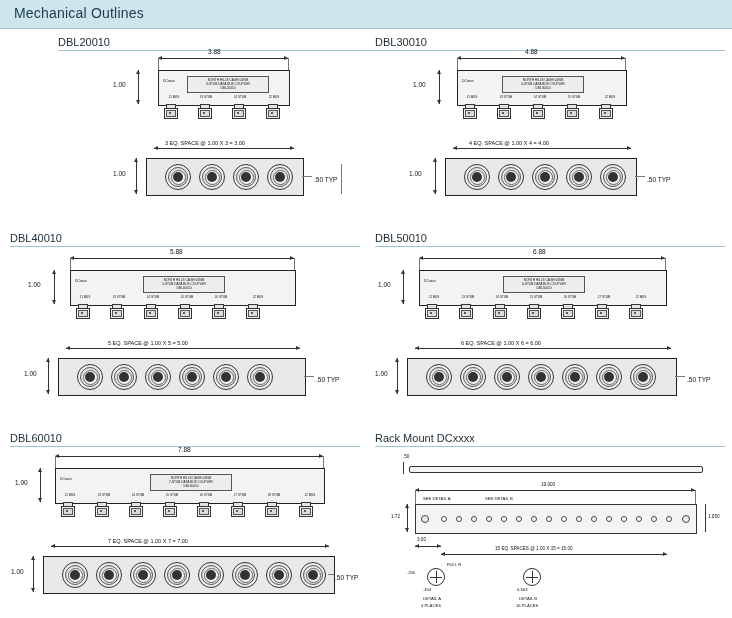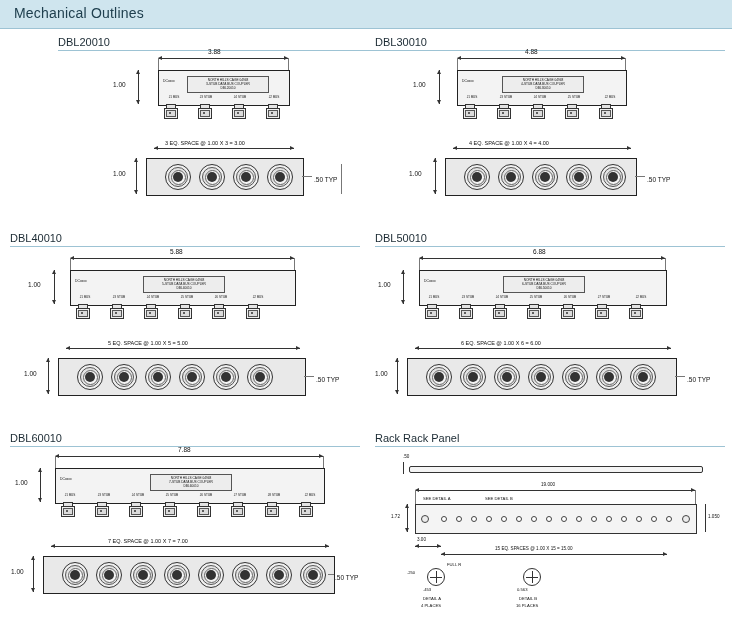--- a/index.html
+++ b/index.html
@@ -641,21 +641,21 @@
     </div>
   <div class="dim-v" style="left:23px;top:124px;height:36px;"></div>
   <div class="arrow-u" style="left:20.5px;top:124px;"></div>
   <div class="arrow-d" style="left:20.5px;top:156px;"></div>
   <div class="dim-txt" style="left:1px;top:136px;">1.00</div>
   <div class="dim-txt" style="left:325px;top:142px;">.50 TYP</div>
   <div class="ext" style="left:318px;top:142px;width:6px;height:1px;"></div>
 </div>
 
 <div class="cell" style="left:375px;top:432px;width:350px;height:180px;">
-  <div class="cell-title">Rack Rack Panel</div>
+  <div class="cell-title">Rack Mount DCxxxx</div>
   <div class="cell-rule" style="width:350px;"></div>
 
   <div class="panel-bar" style="left:34px;top:34px;width:292px;height:5px;border-radius:2px;"></div>
   <div class="dim-v" style="left:28px;top:30px;height:12px;"></div>
   <div class="dim-txt xs" style="left:28px;top:22px;">.50</div>
 
   <div class="dim-h" style="left:40px;top:58px;width:280px;"></div>
   <div class="arrow-l" style="left:40px;top:55.5px;"></div>
   <div class="arrow-r" style="left:316px;top:55.5px;"></div>
   <div class="dim-txt xs" style="left:164px;top:50px;background:#fff;padding:0 2px;">19.000</div>

